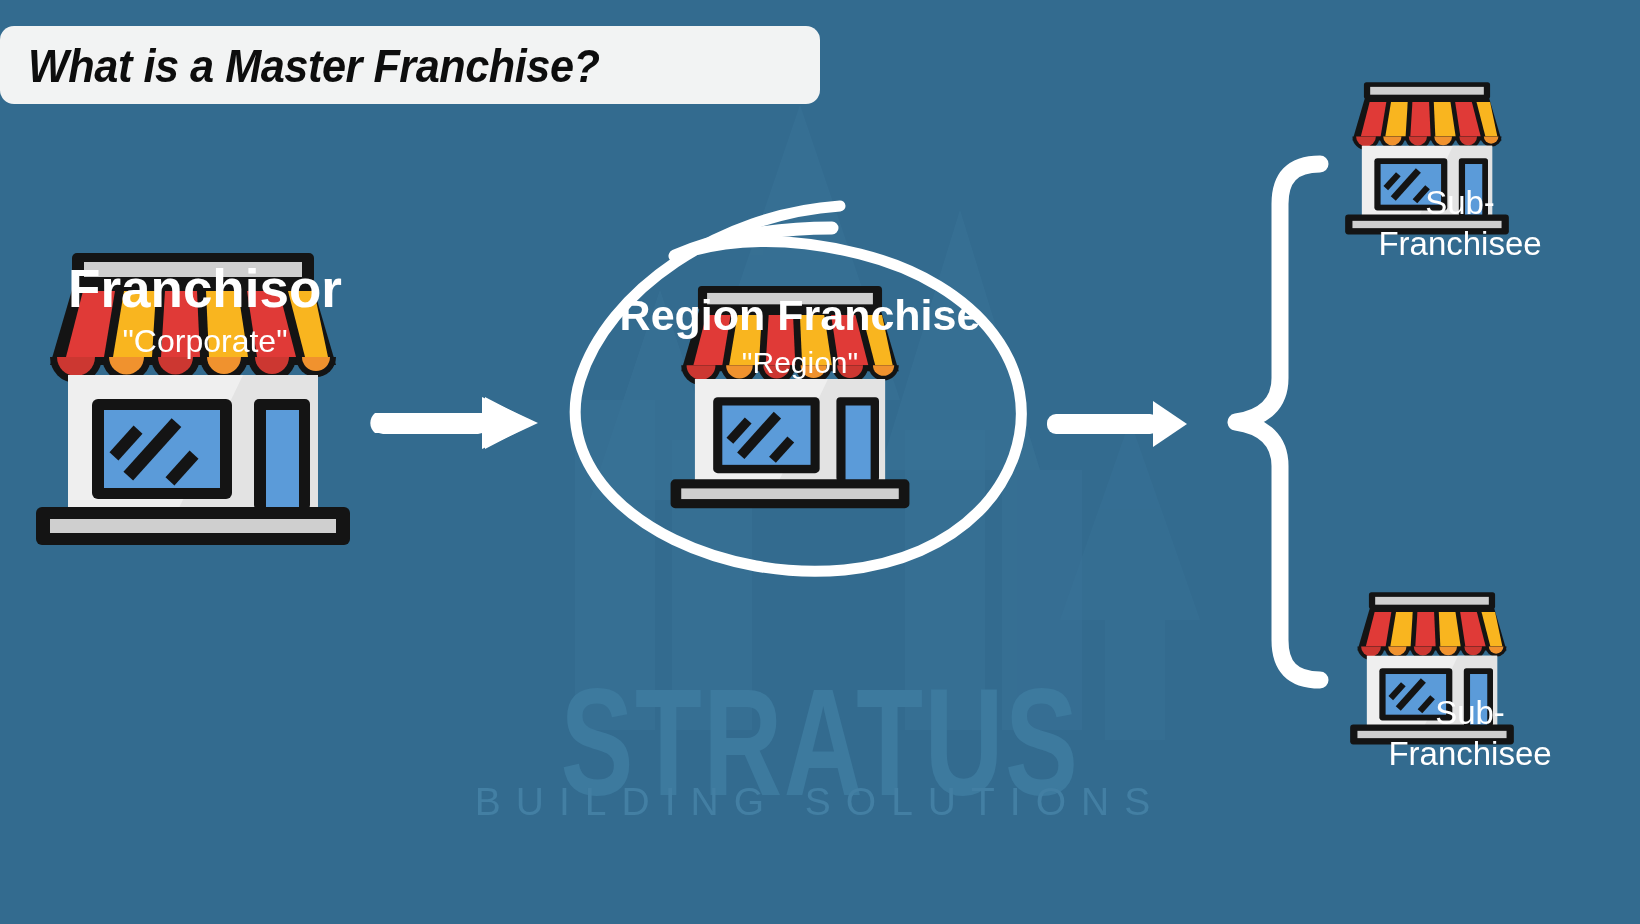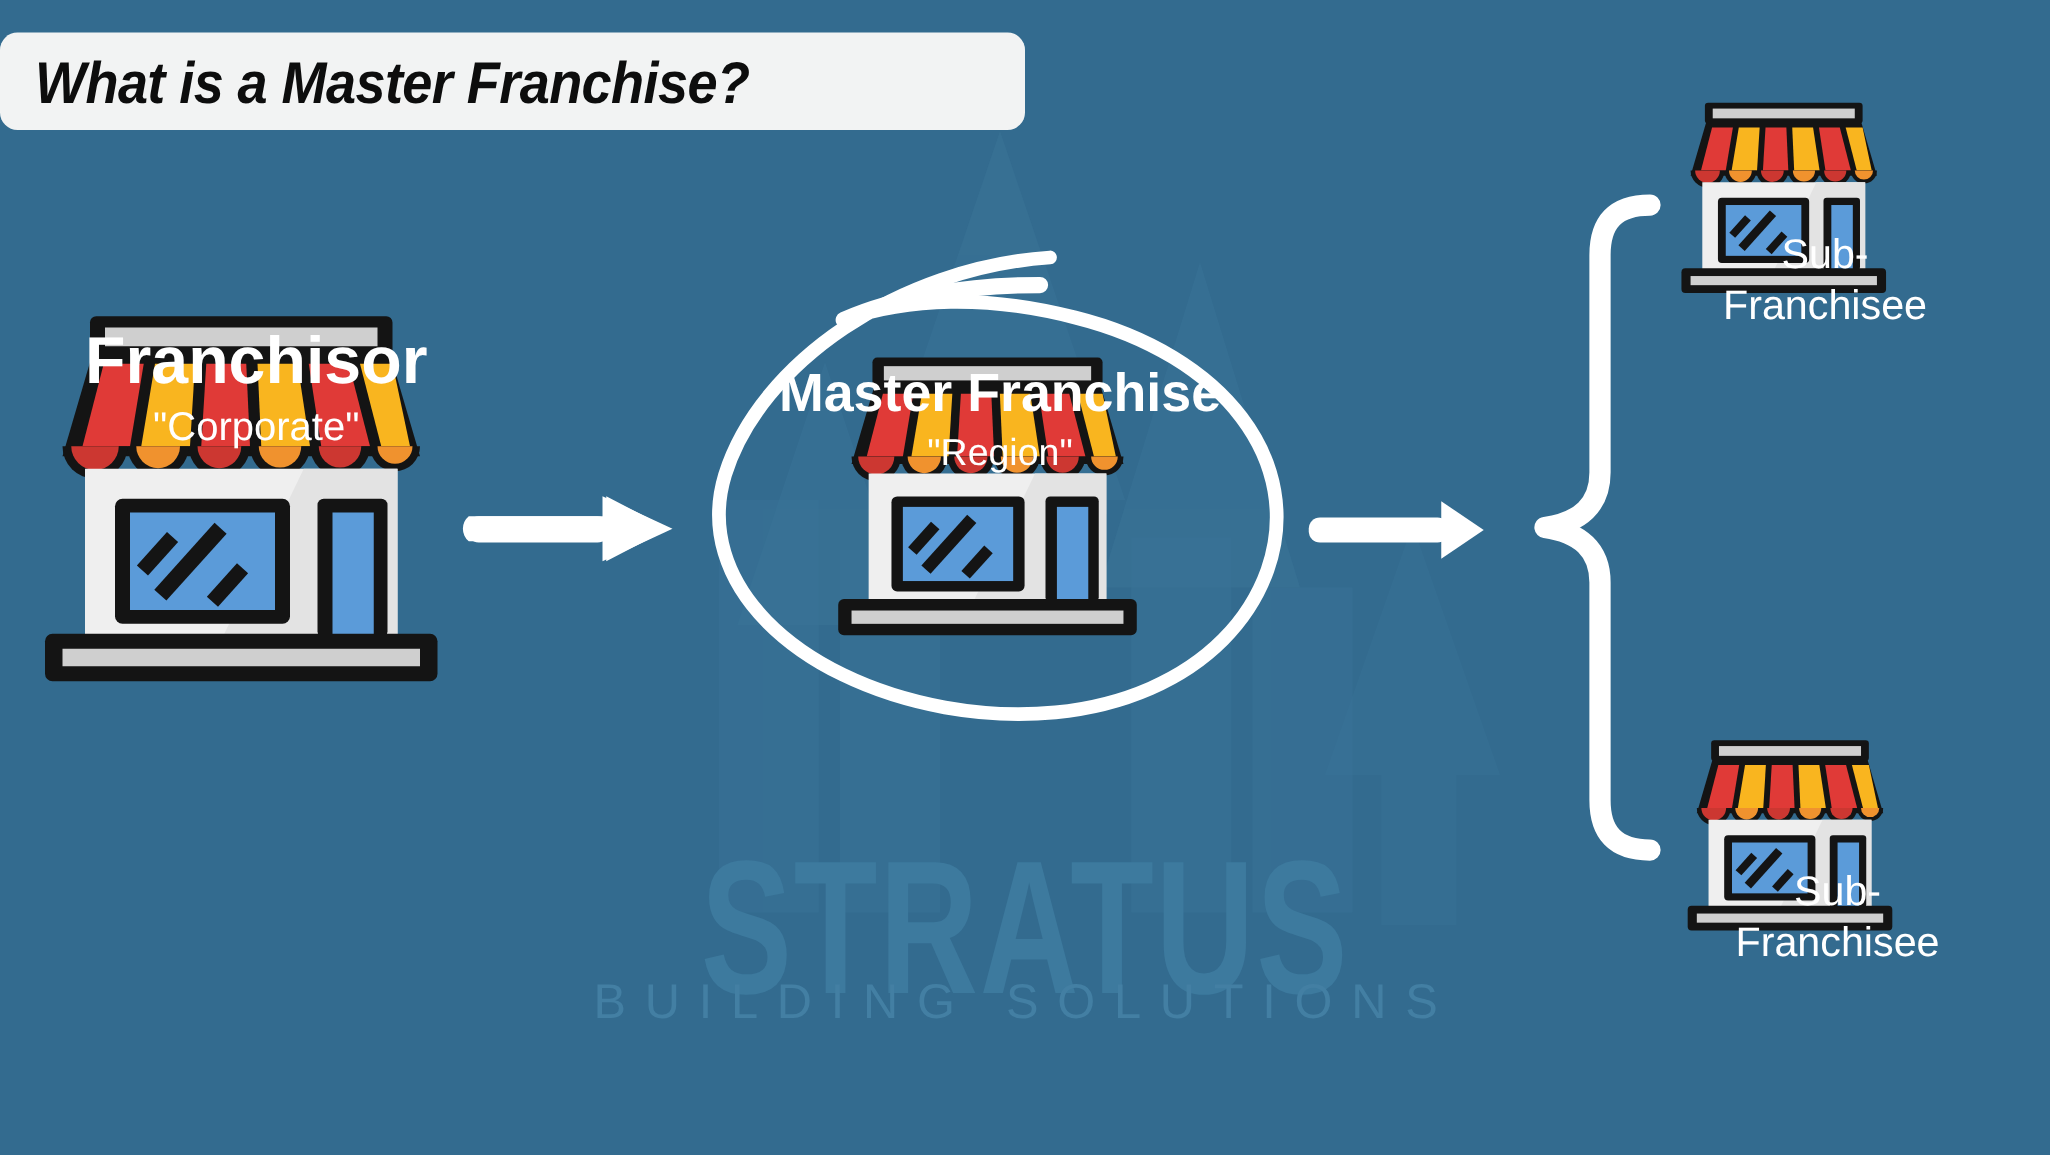--- a/index.html
+++ b/index.html
@@ -249,21 +249,21 @@
       <rect x="92" y="180" width="12" height="36" transform="rotate(42 98 198)"></rect>
       <rect x="148" y="205" width="12" height="36" transform="rotate(42 154 223)"></rect>
     </g>
     <rect x="226" y="154" width="56" height="111" rx="5" fill="#141414"></rect>
     <rect x="238" y="165" width="33" height="100" fill="#5b9bd9"></rect>
     <rect x="8" y="262" width="314" height="38" rx="6" fill="#141414"></rect>
     <rect x="22" y="274" width="286" height="14" fill="#cfcfcf"></rect>
   </svg>
 
   <div class="node" id="node-master">
-    <div class="node-title">Master Franchise</div>
+    <div class="node-title">Region Franchise</div>
     <div class="node-sub">"Region"</div>
   </div>
 
   <svg class="svg-abs" style="left:1045px;top:400px;" width="145" height="48">
     <rect x="2" y="14" width="112" height="20" rx="9" fill="#ffffff"></rect>
     <path d="M108 1 L142 24 L108 47 Z" fill="#ffffff"></path>
   </svg>
 
   <svg class="svg-abs" style="left:1200px;top:150px;" width="135" height="545">
     <path d="M120 14

